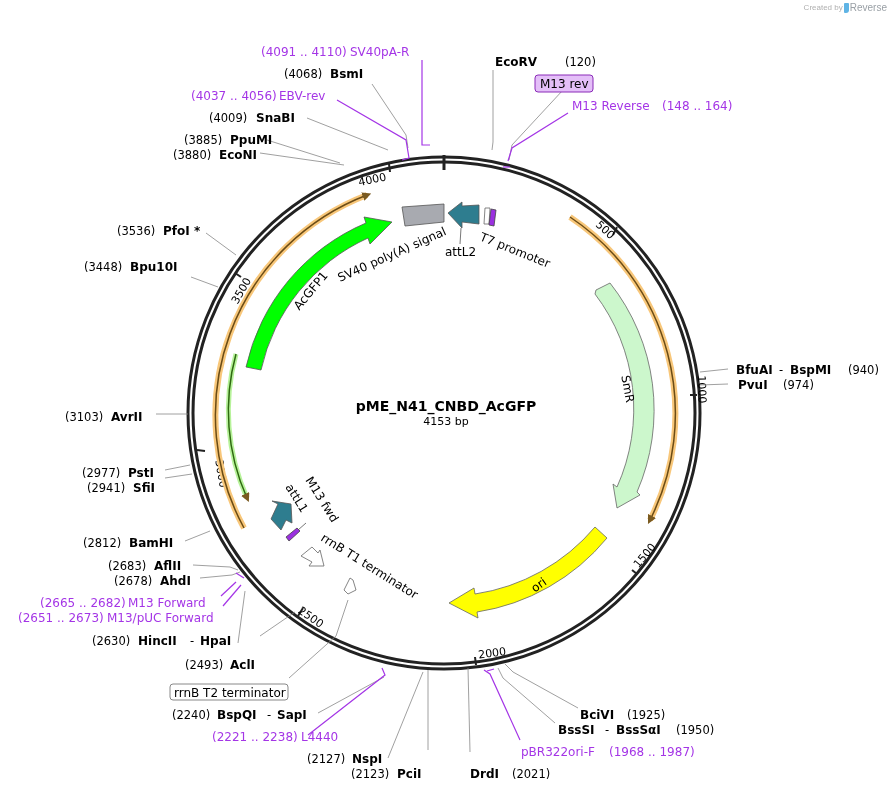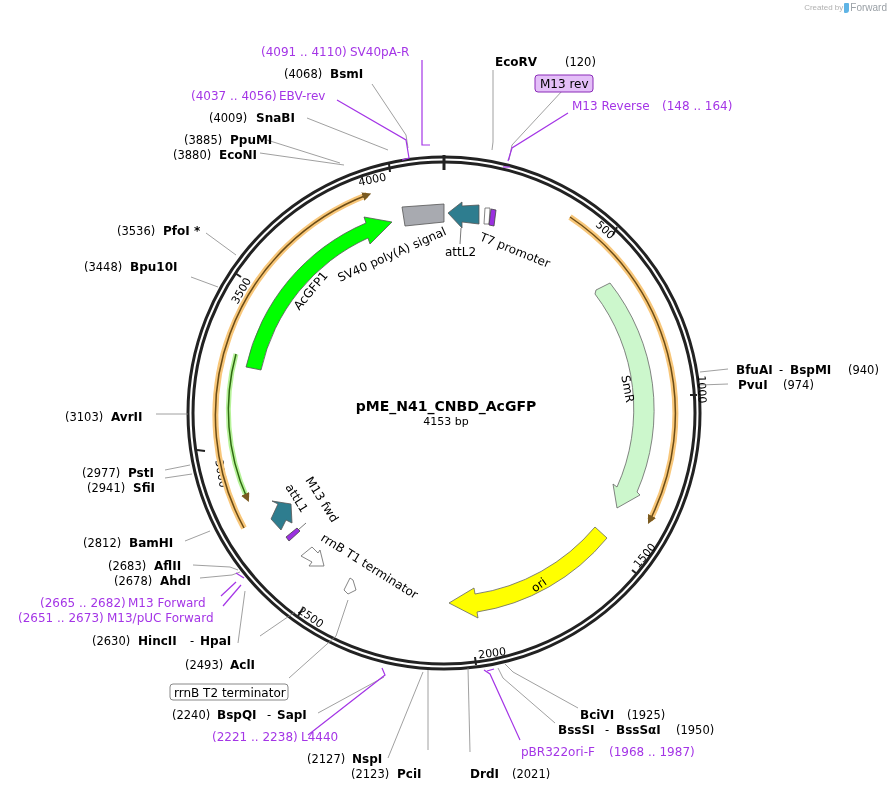--- a/index.html
+++ b/index.html
@@ -16,21 +16,21 @@
   .title { font-weight:bold; font-size:14px; fill:#000; }
   .subtitle { font-size:11px; fill:#000; }
   .tick-label { font-size:11px; fill:#000; }
 </style>
 </head>
 <body>
 
 <div class="credit">
   <span>Created by</span>
   <span class="logo"></span>
-  <span class="sg">Forward</span>
+  <span class="sg">Reverse</span>
 </div>
 
 <svg id="map" width="893" height="792" viewBox="0 0 893 792">
   <defs>
     <marker id="arrOrange" markerWidth="6" markerHeight="6" refX="3" refY="3" orient="auto">
       <path d="M0,0 L6,3 L0,6 z" fill="#7a5a20"></path>
     </marker>
   </defs>
 
   <g>

